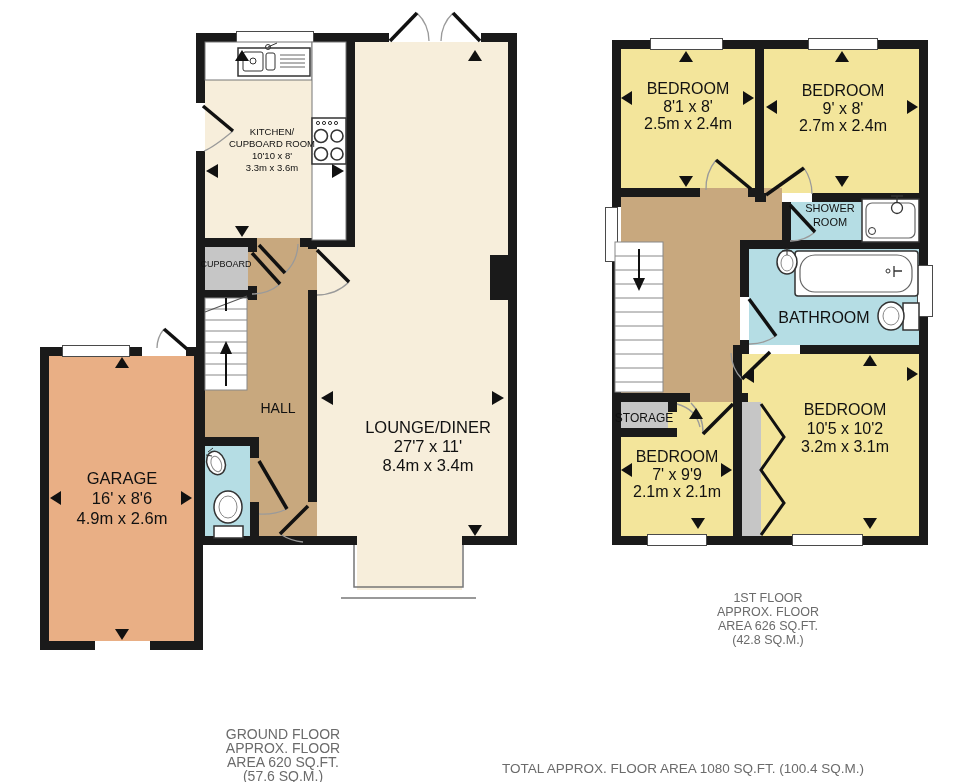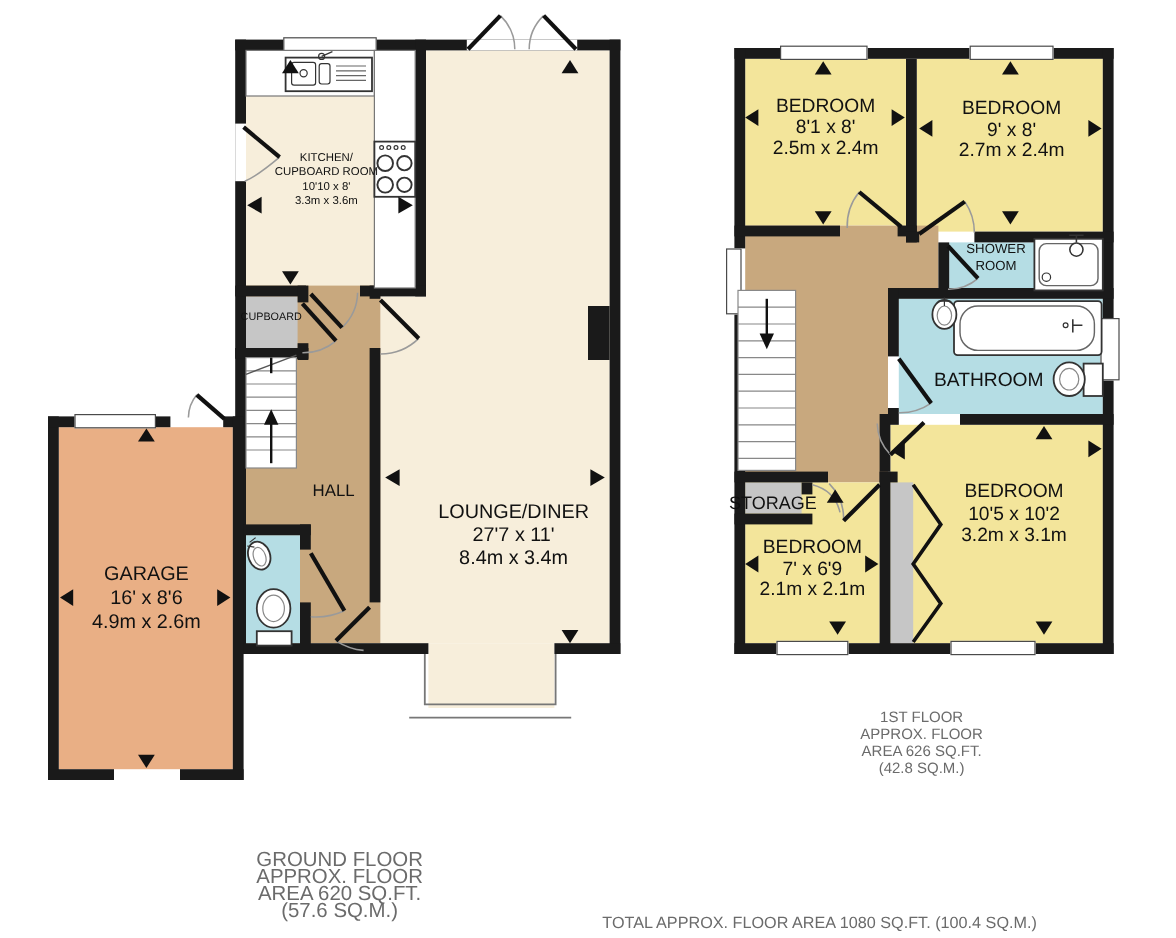--- a/index.html
+++ b/index.html
@@ -314,35 +314,35 @@
     <div>9' x 8'</div>
     <div>2.7m x 2.4m</div>
   </div>
   <div class="lbl" style="left:830px;top:201px;font-size:11px;line-height:14px">
     <div>SHOWER</div>
     <div>ROOM</div>
   </div>
   <div class="lbl" style="left:824px;top:309px;font-size:16px">
     <div>BATHROOM</div>
   </div>
-  <div class="lbl" style="left:644px;top:411px;font-size:15px">
+  <div class="lbl" style="left:644px;top:411px;font-size:12px">
     <div>STORAGE</div>
   </div>
   <div class="lbl" style="left:677px;top:448px;font-size:16px;line-height:17.5px">
     <div>BEDROOM</div>
-    <div>7' x 6'9</div>
+    <div>7' x 9'9</div>
     <div>2.1m x 2.1m</div>
   </div>
   <div class="lbl" style="left:845px;top:401px;font-size:16px;line-height:18.5px">
     <div>BEDROOM</div>
     <div>10'5 x 10'2</div>
     <div>3.2m x 3.1m</div>
   </div>
 
-  <div class="cap" style="left:283px;top:710px;font-size:17px;line-height:14px">
+  <div class="cap" style="left:283px;top:727px;font-size:14px;line-height:14px">
     <div>GROUND FLOOR</div>
     <div>APPROX. FLOOR</div>
     <div>AREA 620 SQ.FT.</div>
     <div>(57.6 SQ.M.)</div>
   </div>
   <div class="cap" style="left:768px;top:591px;font-size:12.5px;line-height:14px">
     <div>1ST FLOOR</div>
     <div>APPROX. FLOOR</div>
     <div>AREA 626 SQ.FT.</div>
     <div>(42.8 SQ.M.)</div>

